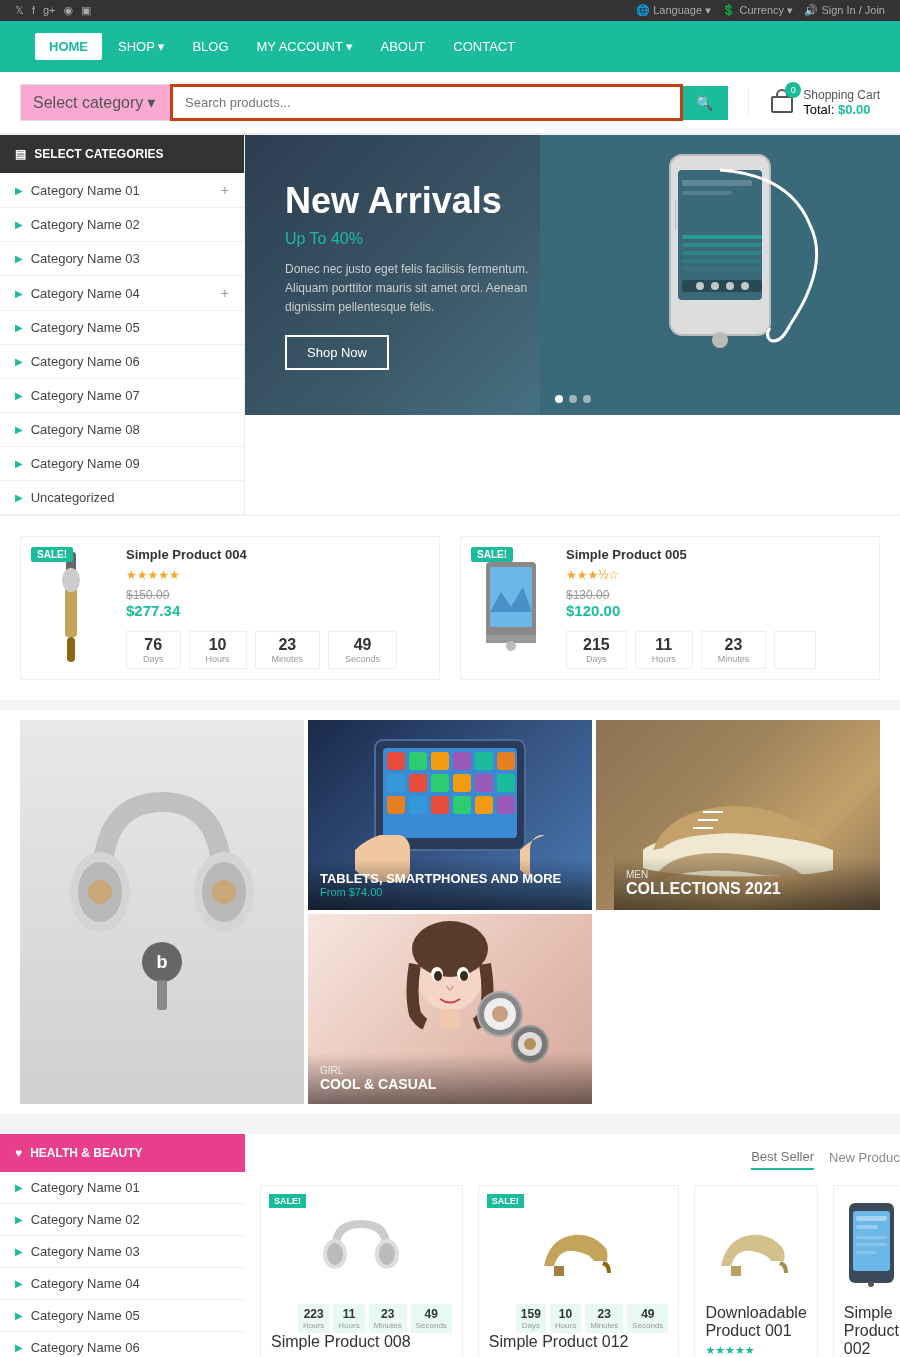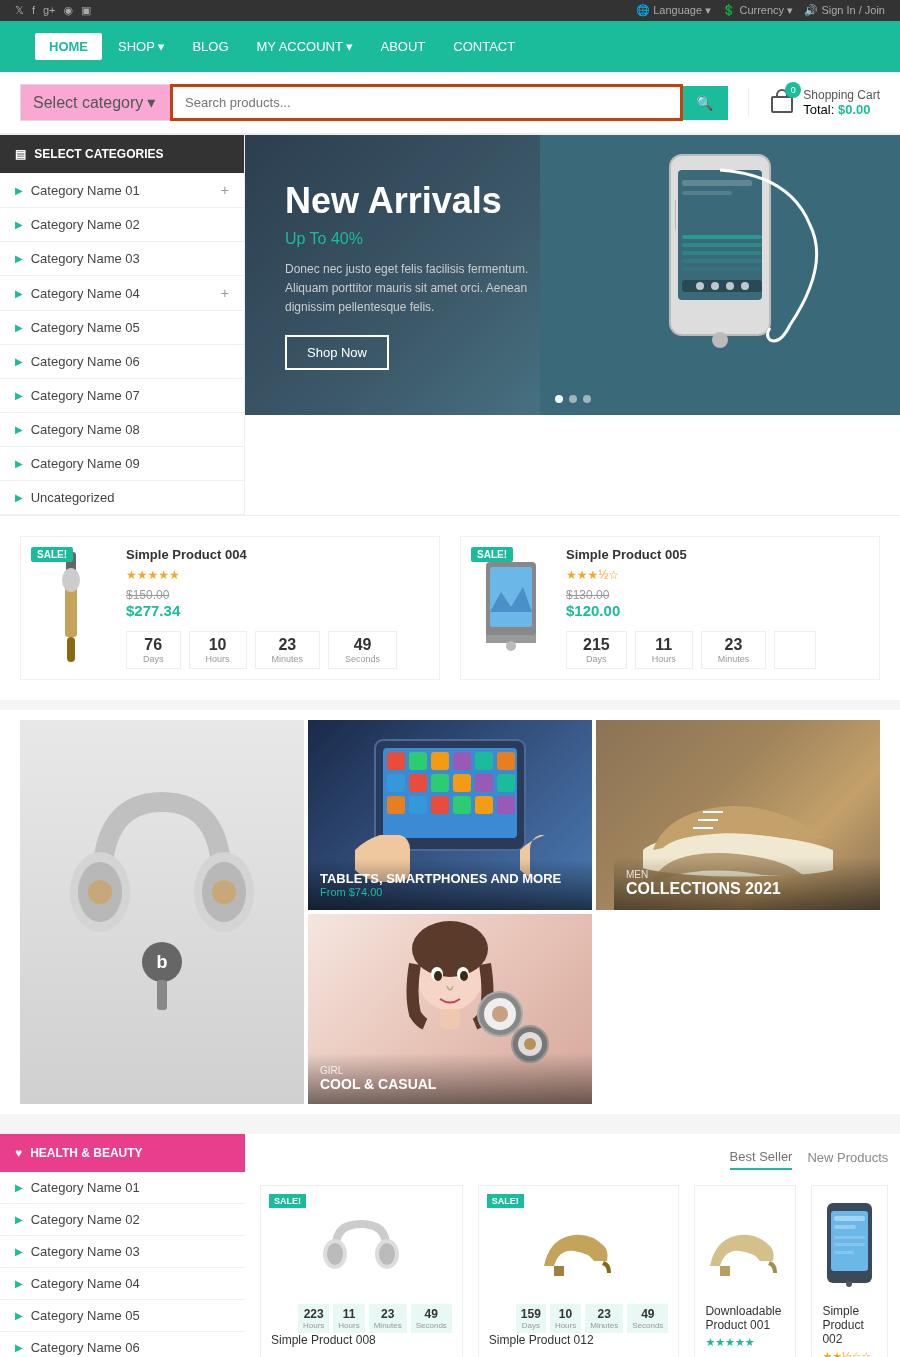--- a/index.html
+++ b/index.html
@@ -92,21 +92,21 @@
     .tab-item { font-size: 13px; color: #888; cursor: pointer; padding-bottom: 4px; }
     .tab-item.active { color: #737373; border-bottom: 2px solid #1abc9c; }
     .products-grid { display: grid; grid-template-columns: repeat(4, 1fr); gap: 15px; }
     .prod-card { border: 1px solid #eee; padding: 10px; position: relative; background: white; }
     .prod-sale-badge { position: absolute; top: 8px; left: 8px; background: #1abc9c; color: white; font-size: 9px; font-weight: bold; padding: 2px 5px; }
     .prod-img-area { height: 100px; display: flex; align-items: center; justify-content: center; margin-bottom: 8px; }
     .prod-timer { display: flex; gap: 4px; margin-bottom: 0; padding-left: 27px; }
     .prod-timer-box { background: #e8f8f5; padding: 3px 5px; text-align: center; flex: 1; }
     .prod-timer-num { font-size: 12px; font-weight: bold; color: #333; }
     .prod-timer-label { font-size: 8px; color: #999; }
-    .prod-name { font-size: 12px; color: #333; margin-bottom: 4px; }
+    .prod-name { font-size: 16px; color: #333; margin-bottom: 4px; }
     .prod-stars { color: #f5a623; font-size: 11px; margin-bottom: 4px; }
 
     
     ::-webkit-scrollbar { width: 6px; }
     ::-webkit-scrollbar-track { background: #f1f1f1; }
     ::-webkit-scrollbar-thumb { background: #ccc; }
 
     .section-divider { height: 10px; background: #f5f5f5; }
   </style>
 </head>

